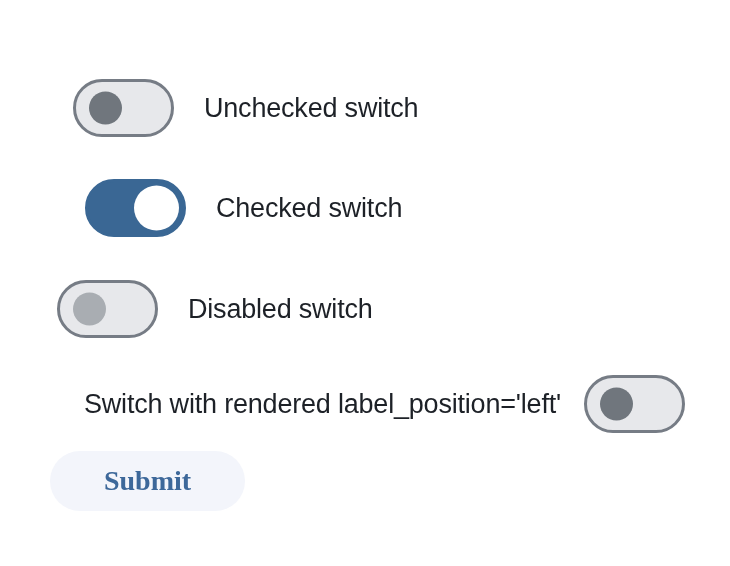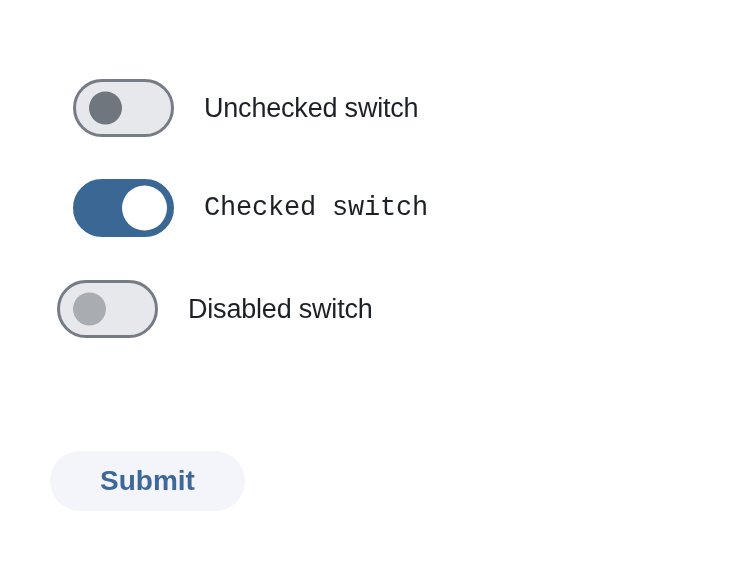--- a/index.html
+++ b/index.html
@@ -24,21 +24,21 @@
     font-family:"Liberation Sans", sans-serif;
     overflow:hidden;
   }
   .switch-row{
     position:absolute;
     display:flex;
     align-items:center;
     gap:15px;
   }
   .row-1{top:32px;left:28px;}
-  .row-2{top:132px;left:28px;font-family:Liberation Mono, monospace;}
+  .row-2{top:132px;left:40px;}
   .row-3{top:233px;left:12px;}
   .row-4{top:328px;left:24px;gap:8px;}
   .switch{
     position:relative;
     width:101px;
     height:58px;
     border-radius:29px;
     background:var(--track-bg);
     border:3px solid var(--track-border);
     flex:0 0 auto;
@@ -85,21 +85,21 @@
   .submit-btn{
     position:absolute;
     top:421px;
     left:20px;
     width:195px;
     height:60px;
     border-radius:30px;
     border:none;
     background:var(--submit-bg);
     color:var(--submit-text);
-    font-family:Liberation Sans, sans-serif;
+    font-family:Liberation Serif, serif;
     font-size:28px;
     font-weight:600;
     cursor:pointer;
     display:flex;
     align-items:center;
     justify-content:center;
   }
 </style>
 </head>
 <body>
@@ -120,16 +120,22 @@
     <span class="switch-label">Checked switch</span>
   </div>
 
   <div class="switch-row row-3">
     <button class="switch disabled" role="switch" aria-checked="false" aria-disabled="true">
       <span class="knob"></span>
     </button>
     <span class="switch-label">Disabled switch</span>
   </div>
 
+  <div class="switch-row row-4">
+    <span class="switch-label">Switch with rendered label_position='left'</span>
+    <button class="switch unchecked" role="switch" aria-checked="false">
+      <span class="knob"></span>
+    </button>
+  </div>
 
   <button class="submit-btn">Submit</button>
 
 </div>
 
 </body></html>

